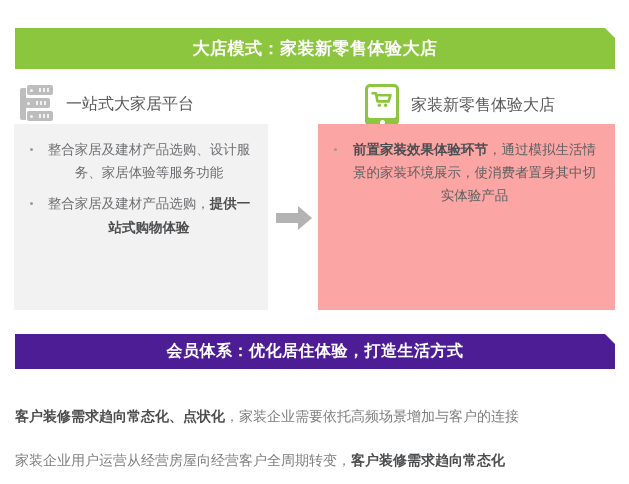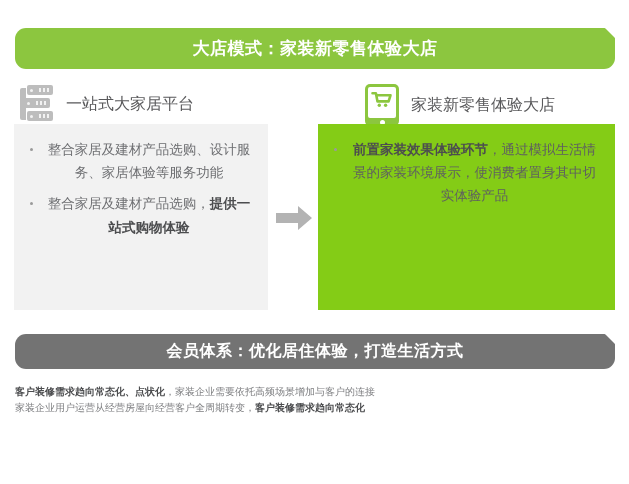--- a/index.html
+++ b/index.html
@@ -27,36 +27,35 @@
   .title-bar {
     position: absolute;
     display: flex;
     align-items: center;
     justify-content: center;
     color: #ffffff;
     font-weight: bold;
     letter-spacing: 0.5px;
     -webkit-clip-path: polygon(0 0, calc(100% - 10px) 0, 100% 10px, 100% 100%, 0 100%);
     clip-path: polygon(0 0, calc(100% - 10px) 0, 100% 10px, 100% 100%, 0 100%);
-    border-radius: 11px;
   }
   .title-bar-top {
     left: 15px;
     top: 28px;
     width: 600px;
     height: 41px;
     background: #8cc63f;
     font-size: 17px;
   }
   .title-bar-bottom {
     left: 15px;
     top: 334px;
     width: 600px;
     height: 35px;
-    background: #737373;
+    background: #4c1d95;
     font-size: 16px;
   }
 
   
   .columns {
     position: absolute;
     left: 0;
     top: 78px;
     width: 629px;
     height: 232px;
@@ -167,21 +166,21 @@
   .panel-left {
     left: 14px;
     width: 254px;
     height: 186px;
     background: #f2f2f2;
   }
   .panel-right {
     left: 318px;
     width: 297px;
     height: 186px;
-    background: #84cc16;
+    background: #fca5a5;
   }
 
   ul.bullets {
     margin: 0;
     padding: 0;
     list-style: none;
     text-align: center;
   }
   ul.bullets li {
     position: relative;
@@ -215,24 +214,25 @@
   }
 
   
   .bottom-text {
     position: absolute;
     left: 15px;
     top: 384px;
     width: 604px;
   }
   .bottom-line {
-    font-size: 10px;
+    font-size: 14px;
     line-height: 1.62;
     color: #7d7e80;
     white-space: nowrap;
+    margin-top: 21px;
   }
   .bottom-line .bold { color: #4c4d4f; }
 </style>
 </head>
 <body>
 
 <div class="slide">
 
   <div class="title-bar title-bar-top">
     <span>大店模式：家装新零售体验大店</span>

